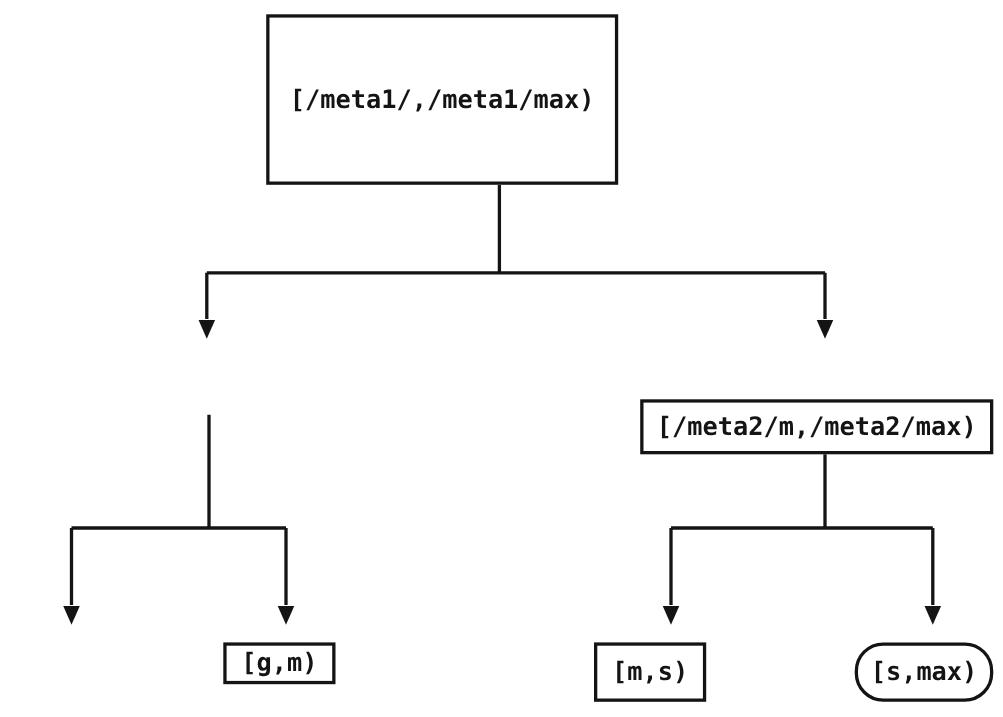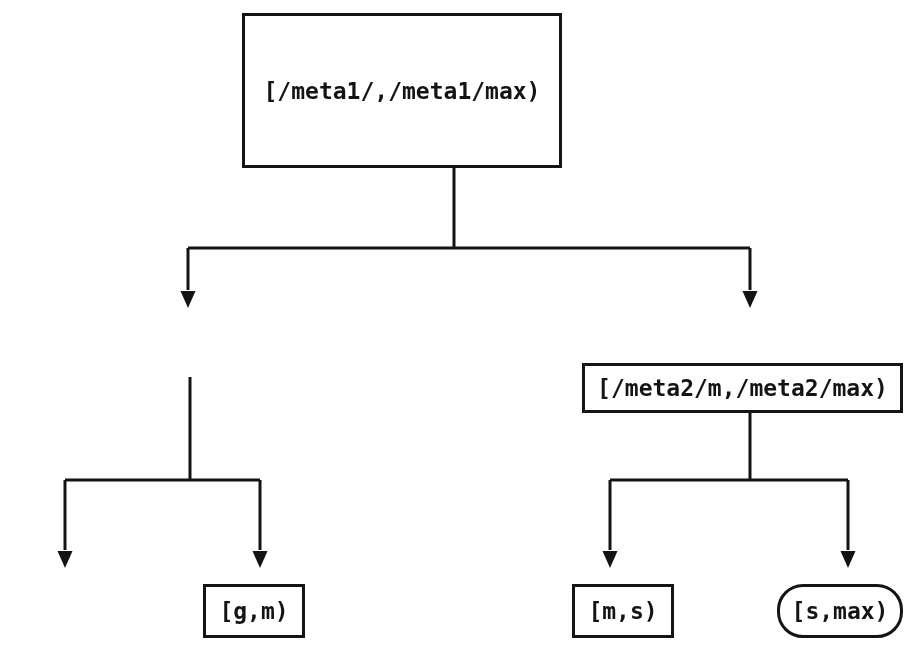--- a/index.html
+++ b/index.html
@@ -41,22 +41,22 @@
     justify-content:center;
     font-weight:bold;
     font-size:23px;
     color:var(--line);
     white-space:nowrap;
   }
   .node-root      { left:242px; top:13px;  width:320px; height:155px; }
   .node-l2-left   { left:22px;  top:327px; width:321px; height:50px; }
   .node-l2-right  { left:582px; top:327px; width:321px; height:50px;margin-top:36px; }
   .node-leaf-ag   { left:9px;   top:584px; width:103px; height:54px; }
-  .node-leaf-gm   { left:203px; top:584px; width:102px; height:54px; }
-  .node-leaf-ms   { left:572px; top:584px; width:102px; height:54px; }
+  .node-leaf-gm   { left:203px; top:584px; width:102px; height:38px; }
+  .node-leaf-ms   { left:540px; top:584px; width:102px; height:54px; }
   .node-leaf-smax { left:777px; top:584px; width:126px; height:54px;border-radius:26px; }
 </style>
 </head>
 <body>
 
 <div class="canvas">
 
   <svg class="edges" viewBox="0 0 912 652" xmlns="http://www.w3.org/2000/svg">
 
     <g>

